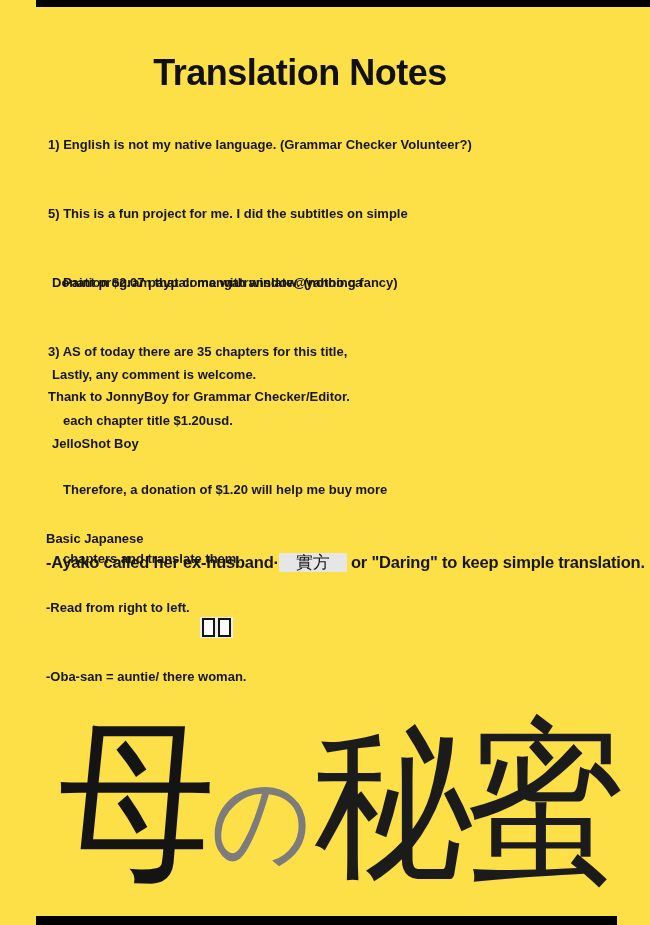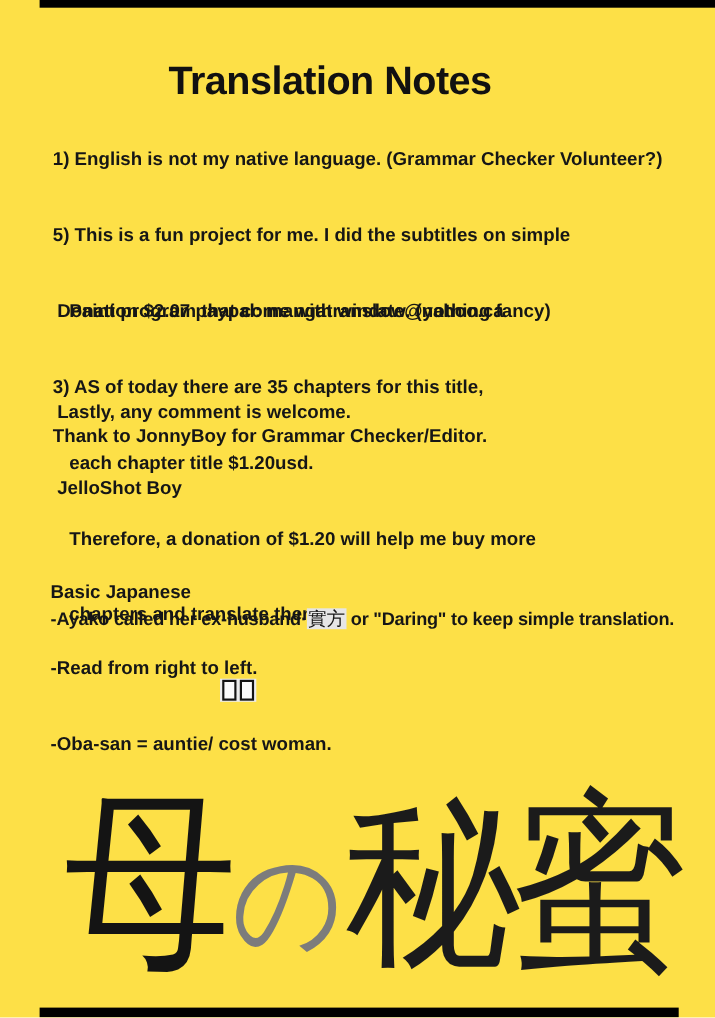--- a/index.html
+++ b/index.html
@@ -33,21 +33,21 @@
     text-align: center;
     font-size: 36px;
     font-weight: bold;
     letter-spacing: -0.5px;
     color: #111;
   }
 
   
   .txt {
     position: absolute;
-    font-size: 17px;
+    font-size: 13px;
     font-weight: bold;
     line-height: 23px;
     color: #161616;
     white-space: pre;
   }
   #notes-list { top: 87px; left: 48px; }
   .note-line.ind { padding-left: 15px; }
 
   #donation-line { top: 271px; left: 52px; }
   #comment-block { top: 317px; left: 52px; }
@@ -58,21 +58,21 @@
     top: 551px; left: 46px;
     font-size: 16.5px;
     letter-spacing: -0.2px;
     white-space: nowrap;
   }
   #jp-ayako-line .kanji-hl {
     background: #e6e6e6;
     font-family: "Liberation Serif", serif;
     font-weight: normal;
     font-size: 17px;
-    padding: 0 1px;
+    padding: 0 17px;
   }
 
   
   #tofu-row {
     position: absolute;
     top: 617px;
     left: 200px;
     display: flex;
     gap: 3px;
     background: #ececec;
@@ -134,21 +134,21 @@
   <div id="comment-block" class="txt">
     <div>Lastly, any comment is welcome.</div>
     <div>JelloShot Boy</div>
   </div>
 
   <div id="thanks-line" class="txt">Thank to JonnyBoy for Grammar Checker/Editor.</div>
 
   <div id="jp-notes" class="txt">
     <div>Basic Japanese</div>
     <div>-Read from right to left.</div>
-    <div>-Oba-san = auntie/ cost woman.</div>
+    <div>-Oba-san = auntie/ there woman.</div>
   </div>
 
   <div id="jp-ayako-line" class="txt"><span>-Ayako called her ex-husband·</span><span class="kanji-hl">實方</span><span> or "Daring" to keep simple translation.</span></div>
 
   <div id="tofu-row">
     <span class="tofu-box"></span>
     <span class="tofu-box"></span>
   </div>
 
   <div id="big-title">

